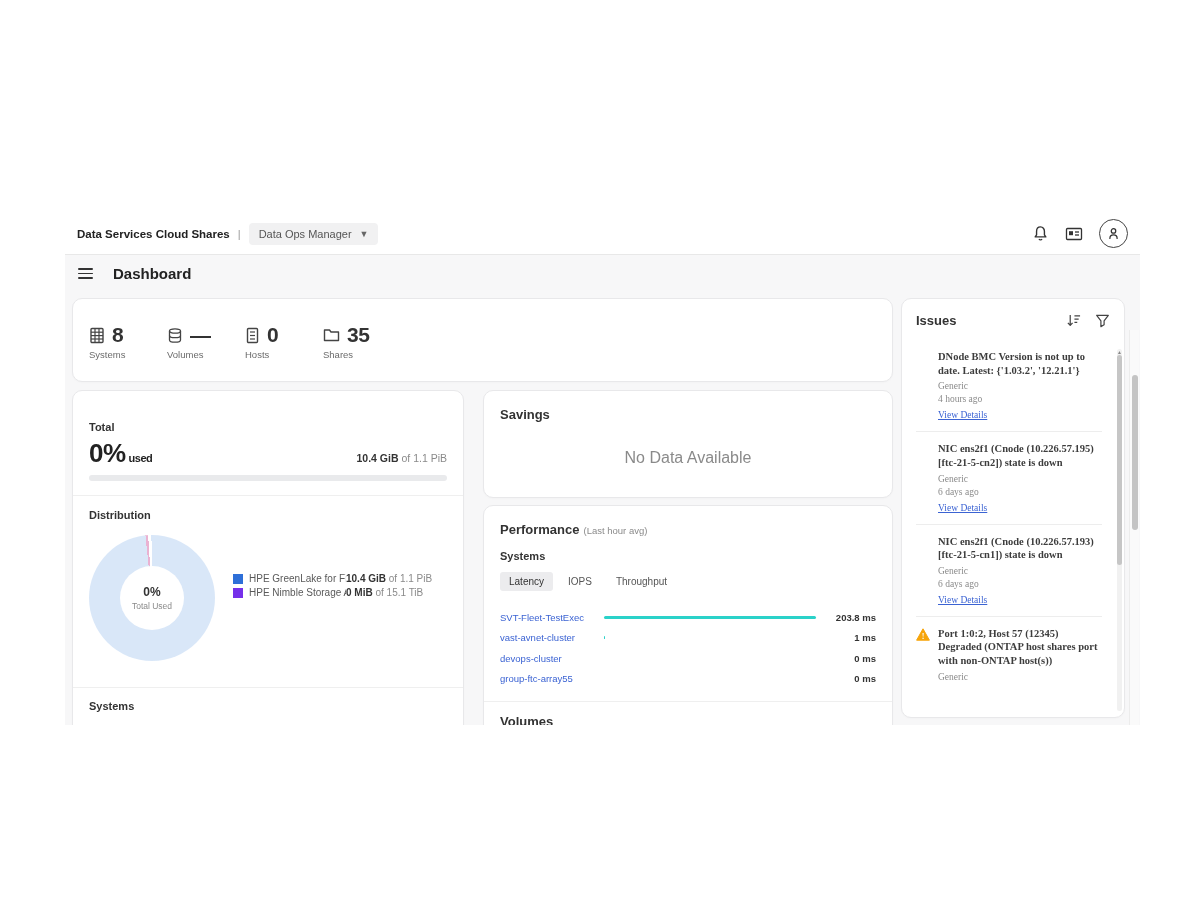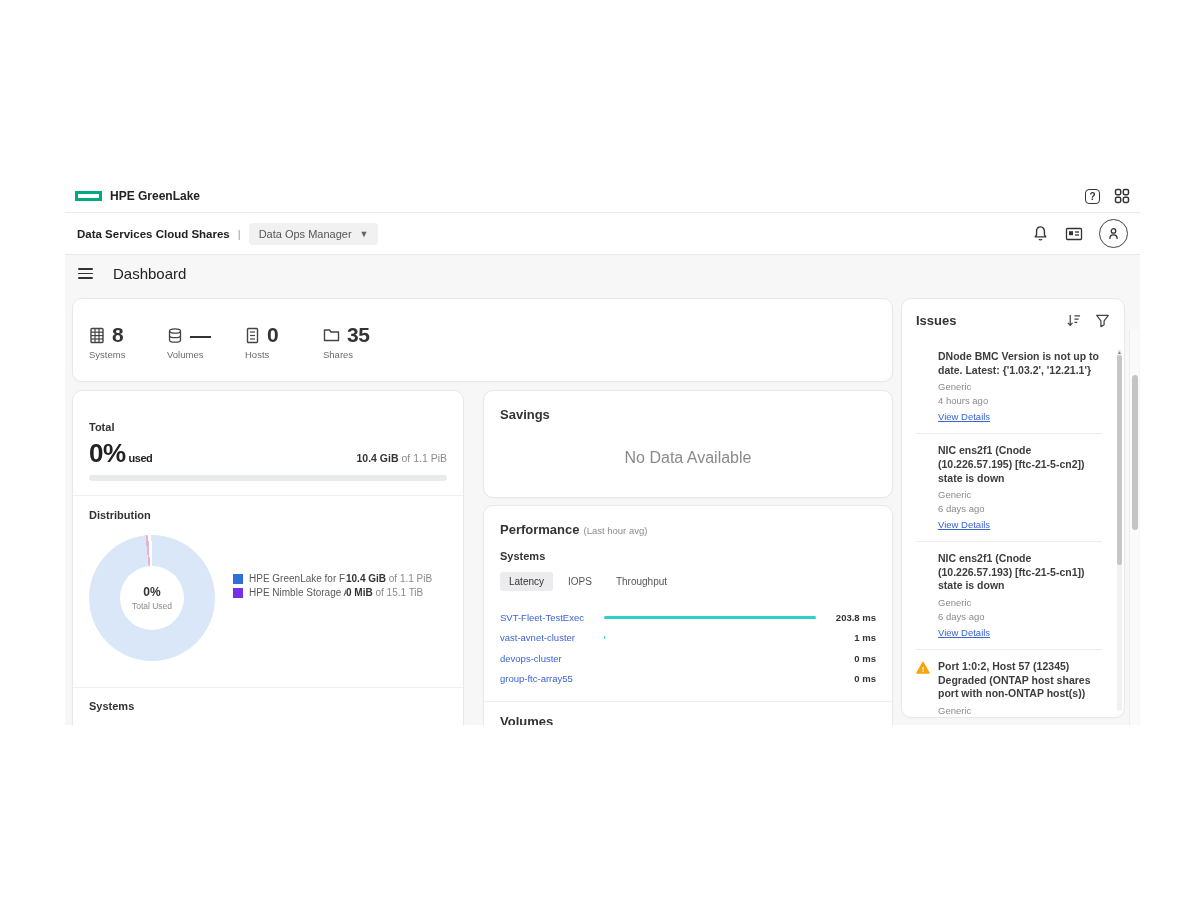--- a/index.html
+++ b/index.html
@@ -20,21 +20,21 @@
   .app-select { background:#f1f1f2; border-radius:4px; padding:5px 10px; font-size:11px; color:#555; display:flex; align-items:center; gap:8px; cursor:pointer; }
   .caret { font-size:9px; color:#666; }
   .hdr2-right { margin-left:auto; display:flex; align-items:center; gap:16px; }
   .avatar { width:29px; height:29px; border:1.4px solid #444; border-radius:50%; display:flex; align-items:center; justify-content:center; }
 
   
   .content { position:absolute; left:0; top:75px; width:1075px; height:470px; background:#f7f7f8; }
   .page-hdr { position:absolute; left:13px; top:10px; display:flex; align-items:center; gap:20px; }
   .hamburger { display:flex; flex-direction:column; gap:3px; width:15px; cursor:pointer; }
   .hamburger span { height:1.8px; background:#333; border-radius:1px; }
-  .page-title { font-size:15px; font-weight:400; color:#222; }
+  .page-title { font-size:15px; font-weight:700; color:#222; }
 
   .card { position:absolute; background:#fff; border:1px solid #e8e8ea; border-radius:10px; box-shadow:0 1px 2px rgba(0,0,0,0.02); }
   .card-title { font-size:13px; font-weight:700; color:#333; }
 
   
   .overall { left:7px; top:43px; width:821px; height:84px; padding:14px 16px; }
   .stats { display:flex; margin-top:10px; }
   .stat { width:78px; }
   .stat-main { display:flex; align-items:center; gap:7px; }
   .stat-value { font-size:21px; font-weight:600; color:#333; letter-spacing:-0.5px; }
@@ -80,21 +80,21 @@
   .perf-track { flex:1; height:3px; margin:0 8px; position:relative; }
   .perf-bar { position:absolute; left:0; top:0; height:3px; background:#2ad2c9; border-radius:2px; min-width:0; }
   .perf-val { width:52px; text-align:right; font-size:9.5px; font-weight:600; color:#333; flex:none; }
   .perf-div { border-top:1px solid #efefef; margin:12px -16px 0; }
   .vol-label { margin-top:12px; }
 
   
   .issues { left:836px; top:43px; width:224px; height:420px; padding:14px 14px 0; overflow:hidden; }
   .issues-hdr { display:flex; align-items:center; }
   .issues-icons { margin-left:auto; display:flex; gap:14px; }
-  .issue-list { margin-top:12px; padding-right:8px; }
+  .issue-list { margin-top:12px; padding-right:8px;font-family:Liberation Serif, serif; }
   .issue { padding:10px 0 9px; border-top:1px solid #ededed; display:flex; }
   .issue-ic { flex:none; width:14px; margin-right:8px; padding-top:1px; }
   .diamond { width:10px; height:10px; background:#c4003d; transform:rotate(45deg); border-radius:2px; margin:2px; position:relative; }
   .diamond span { position:absolute; inset:0; transform:rotate(-45deg); color:#fff; font-size:8px; font-weight:700; display:flex; align-items:center; justify-content:center; }
   .issue-title { font-size:10.5px; font-weight:700; color:#3d3d3d; line-height:1.3; }
   .issue-meta { font-size:9.5px; color:#8a8a8a; margin-top:4px; }
   .issue-time { font-size:9.5px; color:#8a8a8a; margin-top:3px; }
   .issue-link { font-size:9.5px; color:#3b63d3; text-decoration:underline; margin-top:3px; display:inline-block; cursor:pointer; }
   .inner-scroll { position:absolute; right:2px; top:50px; bottom:6px; width:5px; background:#f1f1f1; border-radius:3px; }
   .inner-thumb { position:absolute; left:0; top:6px; width:5px; height:58%; background:#c6c6c6; border-radius:3px; }
@@ -105,35 +105,20 @@
   .page-thumb { position:absolute; left:2px; top:45px; width:6px; height:155px; background:#c4c4c4; border-radius:3px; }
 
   svg { display:block; }
 </style>
 </head>
 <body>
 
 <div class="screenshot">
   <div class="app">
 
-    <div class="hdr1">
-      <div class="brand">
-        <div class="hpe-mark"></div>
-        <div class="brand-text">HPE GreenLake</div>
-      </div>
-      <div class="hdr1-right">
-        <div class="help-box">?</div>
-        <svg width="16" height="16" viewBox="0 0 16 16">
-          <rect x="1.5" y="1.5" width="5.2" height="5.2" rx="1.4" fill="none" stroke="#333" stroke-width="1.5"></rect>
-          <rect x="9.3" y="1.5" width="5.2" height="5.2" rx="1.4" fill="none" stroke="#333" stroke-width="1.5"></rect>
-          <rect x="1.5" y="9.3" width="5.2" height="5.2" rx="1.4" fill="none" stroke="#333" stroke-width="1.5"></rect>
-          <rect x="9.3" y="9.3" width="5.2" height="5.2" rx="1.4" fill="none" stroke="#333" stroke-width="1.5"></rect>
-        </svg>
-      </div>
-    </div>
 
     <div class="hdr2">
       <span class="console-title">Data Services Cloud Shares</span>
       <span class="hdr2-sep">|</span>
       <div class="app-select">
         <span>Data Ops Manager</span>
         <span class="caret">▼</span>
       </div>
       <div class="hdr2-right">
         <svg width="17" height="17" viewBox="0 0 16 16">

